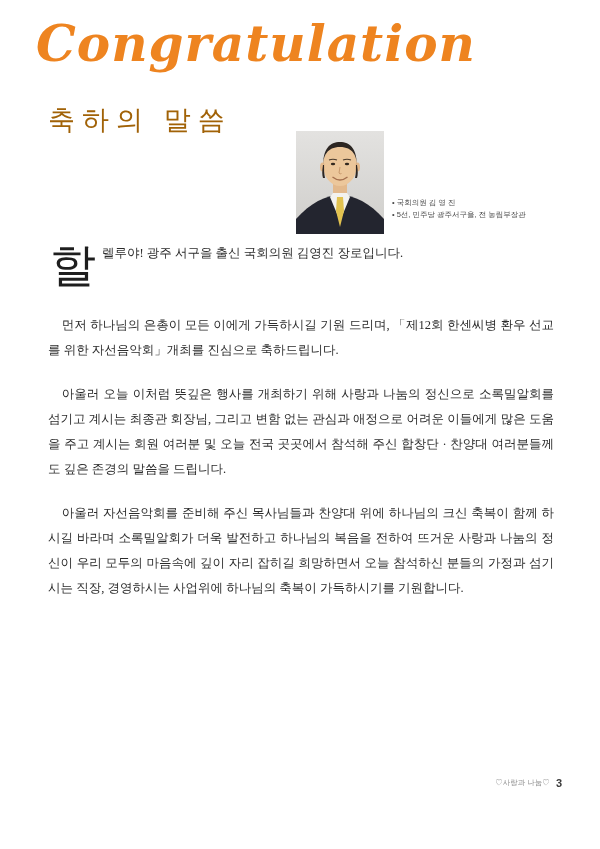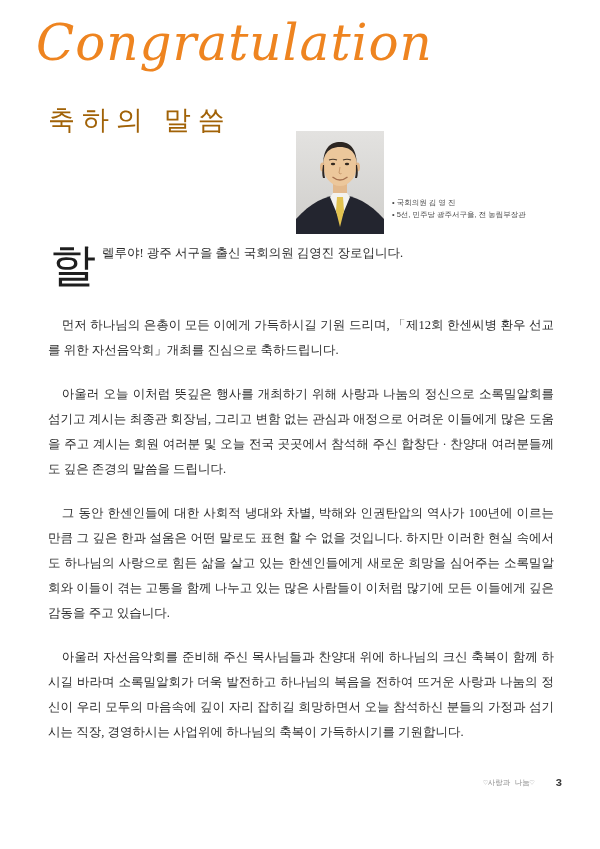--- a/index.html
+++ b/index.html
@@ -12,21 +12,21 @@
     overflow: hidden;
     font-family: "Liberation Serif", "DejaVu Serif", serif;
     color: #2b2b2b;
   }
   .script-title {
     position: absolute;
     left: 36px;
     top: 14px;
     font-family: "DejaVu Serif", cursive;
     font-style: italic;
-    font-weight: normal;
+    font-weight: bold;
     font-size: 50px;
     letter-spacing: 1px;
     color: #ee8420;
   }
   .page-title {
     position: absolute;
     left: 48px;
     top: 102px;
     font-size: 27px;
     letter-spacing: 7px;
@@ -69,26 +69,26 @@
     font-size: 46px;
     line-height: 46px;
     padding: 2px 6px 0 2px;
     color: #1e1e1e;
   }
   .para { text-indent: 1.1em; margin-bottom: 19px; margin-top: 8px; }
   .footer {
     position: absolute;
     right: 38px;
     top: 777px;
-    font-family: Liberation Mono, monospace;
+    font-family: Liberation Sans, sans-serif;
     font-size: 7.5px;
     color: #8d8d8d;
     display: flex;
     align-items: center;
-    gap: 21px;
+    gap: 6px;
   }
   .footer .page-num {
     font-size: 11px;
     font-weight: bold;
     color: #3a3a3a;
   }
 </style>
 </head>
 <body>
 
@@ -141,21 +141,20 @@
     <div class="cap-line"><span class="bullet">•</span><span>국회의원 김 영 진</span></div>
     <div class="cap-line"><span class="bullet">•</span><span>5선, 민주당 광주서구을, 전 농림부장관</span></div>
   </div>
 
   <div class="body-text">
     <div class="opening">
       <span class="dropcap">할</span><span>렐루야!  광주 서구을 출신 국회의원 김영진 장로입니다.</span>
     </div>
     <p class="para">먼저 하나님의 은총이 모든 이에게 가득하시길 기원 드리며, 「제12회 한센씨병 환우 선교를 위한 자선음악회」개최를 진심으로 축하드립니다.</p>
     <p class="para">아울러 오늘 이처럼 뜻깊은 행사를 개최하기 위해 사랑과 나눔의 정신으로 소록밀알회를 섬기고 계시는 최종관 회장님, 그리고 변함 없는 관심과 애정으로 어려운 이들에게 많은 도움을 주고 계시는 회원 여러분 및 오늘 전국 곳곳에서 참석해 주신 합창단 · 찬양대 여러분들께도 깊은 존경의 말씀을 드립니다.</p>
-    <p class="para">그 동안 한센인들에 대한 사회적 냉대와 차별, 박해와 인권탄압의 역사가 100년에 이르는 만큼 그 깊은 한과 설움은 어떤 말로도 표현 할 수 없을 것입니다. 하지만 이러한 현실 속에서도 하나님의 사랑으로 힘든 삶을 살고 있는 한센인들에게 새로운 희망을 심어주는 소록밀알회와 이들이 겪는 고통을 함께 나누고 있는 많은 사람들이 이처럼 많기에 모든 이들에게 깊은 감동을 주고 있습니다.</p>
     <p class="para">아울러 자선음악회를 준비해 주신 목사님들과 찬양대 위에 하나님의 크신 축복이 함께 하시길 바라며 소록밀알회가 더욱 발전하고 하나님의 복음을 전하여 뜨거운 사랑과 나눔의 정신이 우리 모두의 마음속에 깊이 자리 잡히길 희망하면서 오늘 참석하신 분들의 가정과 섬기시는 직장, 경영하시는 사업위에 하나님의 축복이 가득하시기를 기원합니다.</p>
 
   </div>
 
   <div class="footer">
     <span>♡사랑과 나눔♡</span>
     <span class="page-num">3</span>
   </div>
 
 </div>

